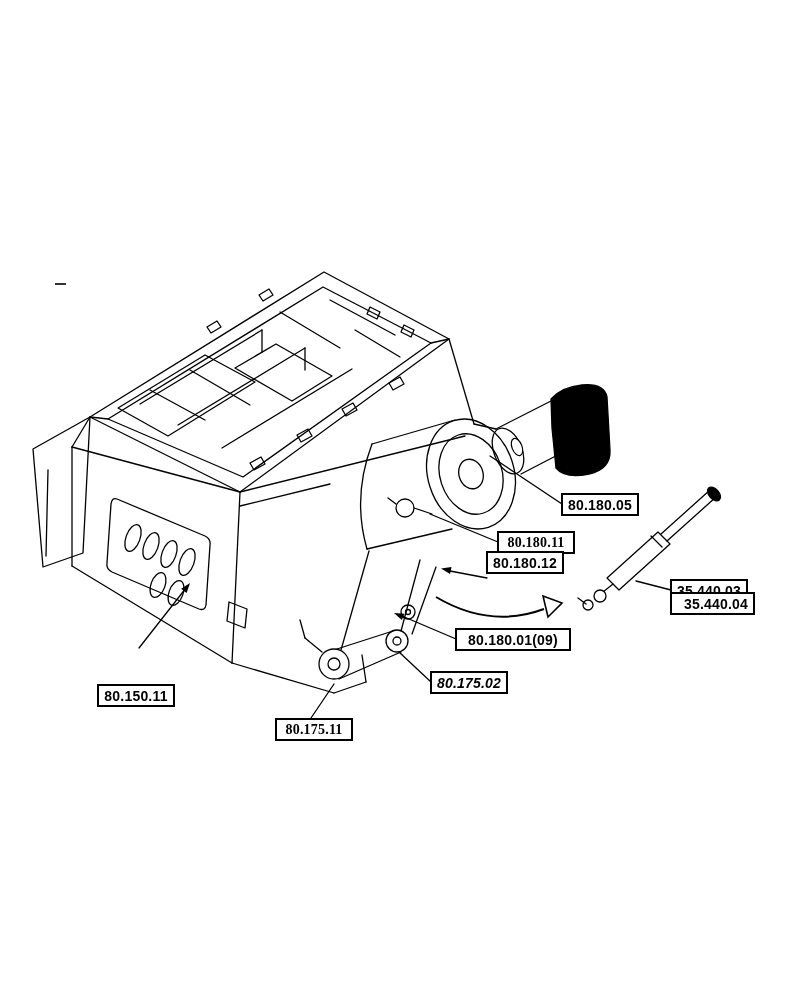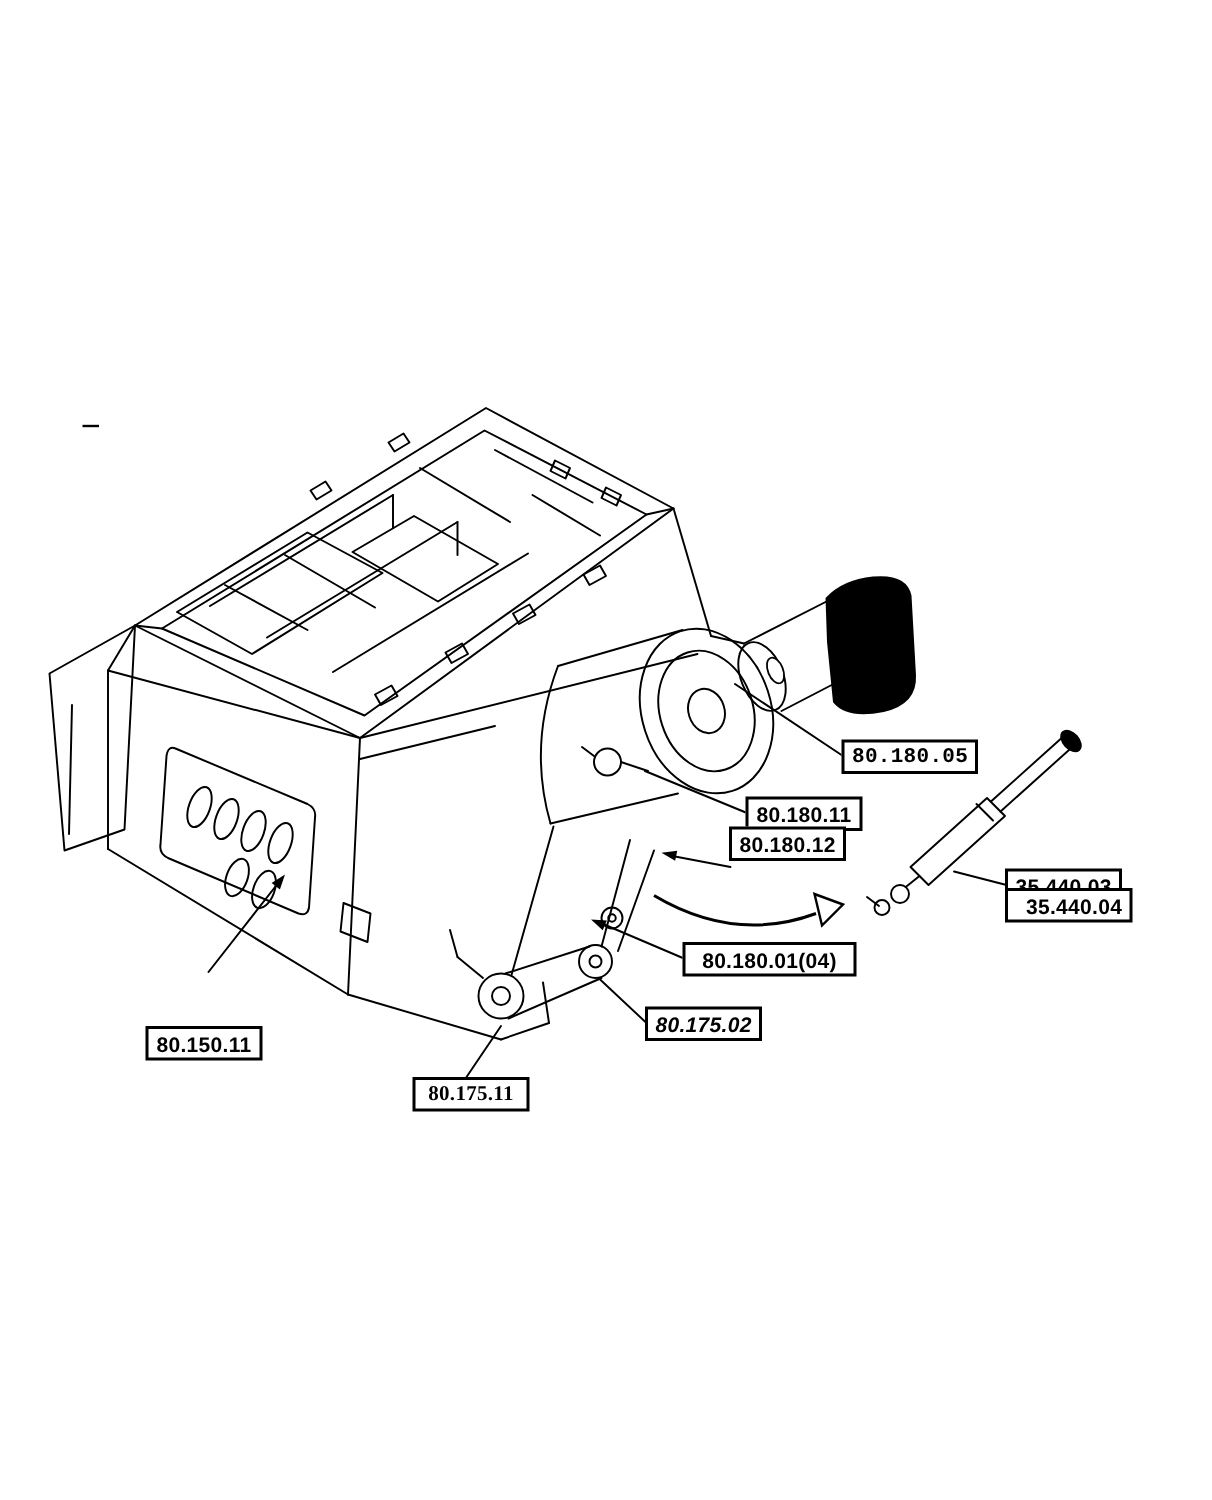--- a/index.html
+++ b/index.html
@@ -165,31 +165,31 @@
       <path d="M 311,718 L 334,684"></path>
       <path d="M 139,648 L 186,588"></path>
     </g>
     <g fill="#000">
       <polygon points="441,568.5 451.5,567.1 450.1,573.9"></polygon>
       <polygon points="394,613 404.6,613.7 401.8,620.1"></polygon>
       <polygon points="190,583 186.6,593 181.1,588.7"></polygon>
     </g>
   </svg>
 
-  <div class="part-label" style="left:561px; top:493px;font-family:Liberation Mono, monospace;">80.180.05</div>
+  <div class="part-label" style="left:561px; top:493px;">80.180.05</div>
 
-  <div class="part-label" style="left:497px; top:531px;">80.180.11</div>
+  <div class="part-label" style="left:497px; top:531px;font-family:Liberation Serif, serif;">80.180.11</div>
 
   <div class="part-label" style="left:486px; top:551px;">80.180.12</div>
 
   <div class="part-label" style="left:670px; top:579px;">35.440.03</div>
 
   <div class="part-label" style="left:670px; top:592px;padding-left:12px;">35.440.04</div>
 
-  <div class="part-label" style="left:455px; top:628px; min-width:116px;">80.180.01(04)</div>
+  <div class="part-label" style="left:455px; top:628px; min-width:116px;">80.180.01(09)</div>
 
   <div class="part-label" style="left:430px; top:671px;font-style:italic;">80.175.02</div>
 
   <div class="part-label" style="left:275px; top:718px;font-family:Liberation Serif, serif;">80.175.11</div>
 
   <div class="part-label" style="left:97px; top:684px;">80.150.11</div>
 
 </div>
 
 </body></html>

